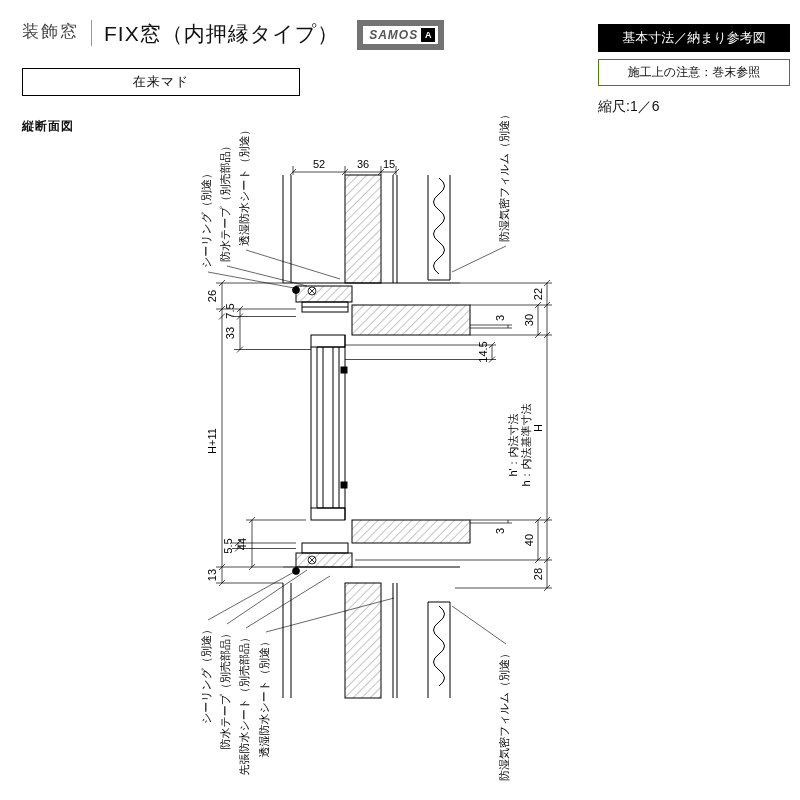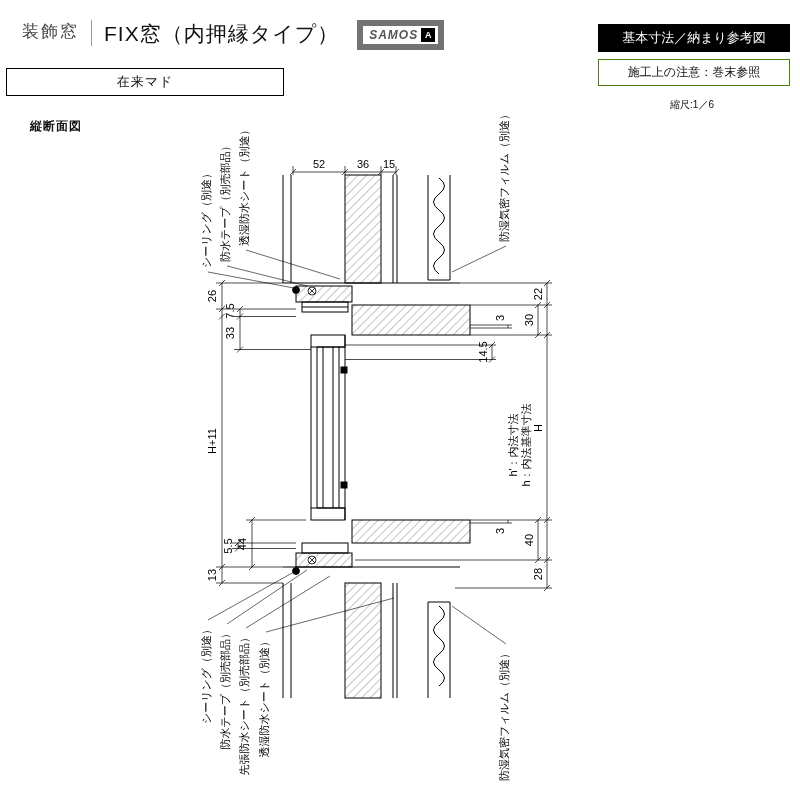--- a/index.html
+++ b/index.html
@@ -14,24 +14,24 @@
   .vdiv{width:1px;height:26px;background:#999;}
   .title{font-size:21px;font-weight:normal;color:#111;letter-spacing:1px;}
   .badge{display:inline-flex;align-items:center;gap:3px;border:6px solid #737373;
          padding:2px 3px 2px 6px;margin-left:6px;}
   .badge .bname{font-size:12px;font-weight:bold;font-style:italic;color:#555;letter-spacing:1px;}
   .badge .bmark{width:14px;height:14px;background:#000;color:#fff;font-size:9px;font-weight:bold;
          display:flex;align-items:center;justify-content:center;}
   .hdr-right{position:absolute;right:10px;top:18px;width:192px;display:flex;flex-direction:column;margin-top:6px;}
   .refbox{background:#000;color:#fff;font-size:13px;text-align:center;padding:5px 2px;}
   .notebox{border:1px solid #4d7c0f;font-size:12px;text-align:center;padding:4px 2px;margin-top:7px;}
-  .scale{font-size:10px;text-align:center;margin-top:12px;padding-right:4px;}
-  .typebox{position:absolute;left:6px;top:68px;width:276px;border:1px solid #000;
+  .scale{font-size:14px;text-align:left;margin-top:12px;padding-right:4px;}
+  .typebox{position:absolute;left:22px;top:68px;width:276px;border:1px solid #000;
            font-size:13px;text-align:center;padding:4px 0;letter-spacing:1px;}
-  .viewlabel{position:absolute;left:22px;top:118px;font-size:12px;font-weight:bold;letter-spacing:1px;margin-left:8px;}
+  .viewlabel{position:absolute;left:22px;top:118px;font-size:12px;font-weight:bold;letter-spacing:1px;}
   svg{position:absolute;left:0;top:100px;}
   text{font-family:"Liberation Sans","DejaVu Sans",sans-serif;fill:#000;}
   .dimtxt{font-size:11px;}
   .lbltxt{font-size:11px;}
 </style>
 </head>
 <body>
 
 <div class="hdr-left">
   <span class="cat">装飾窓</span>

